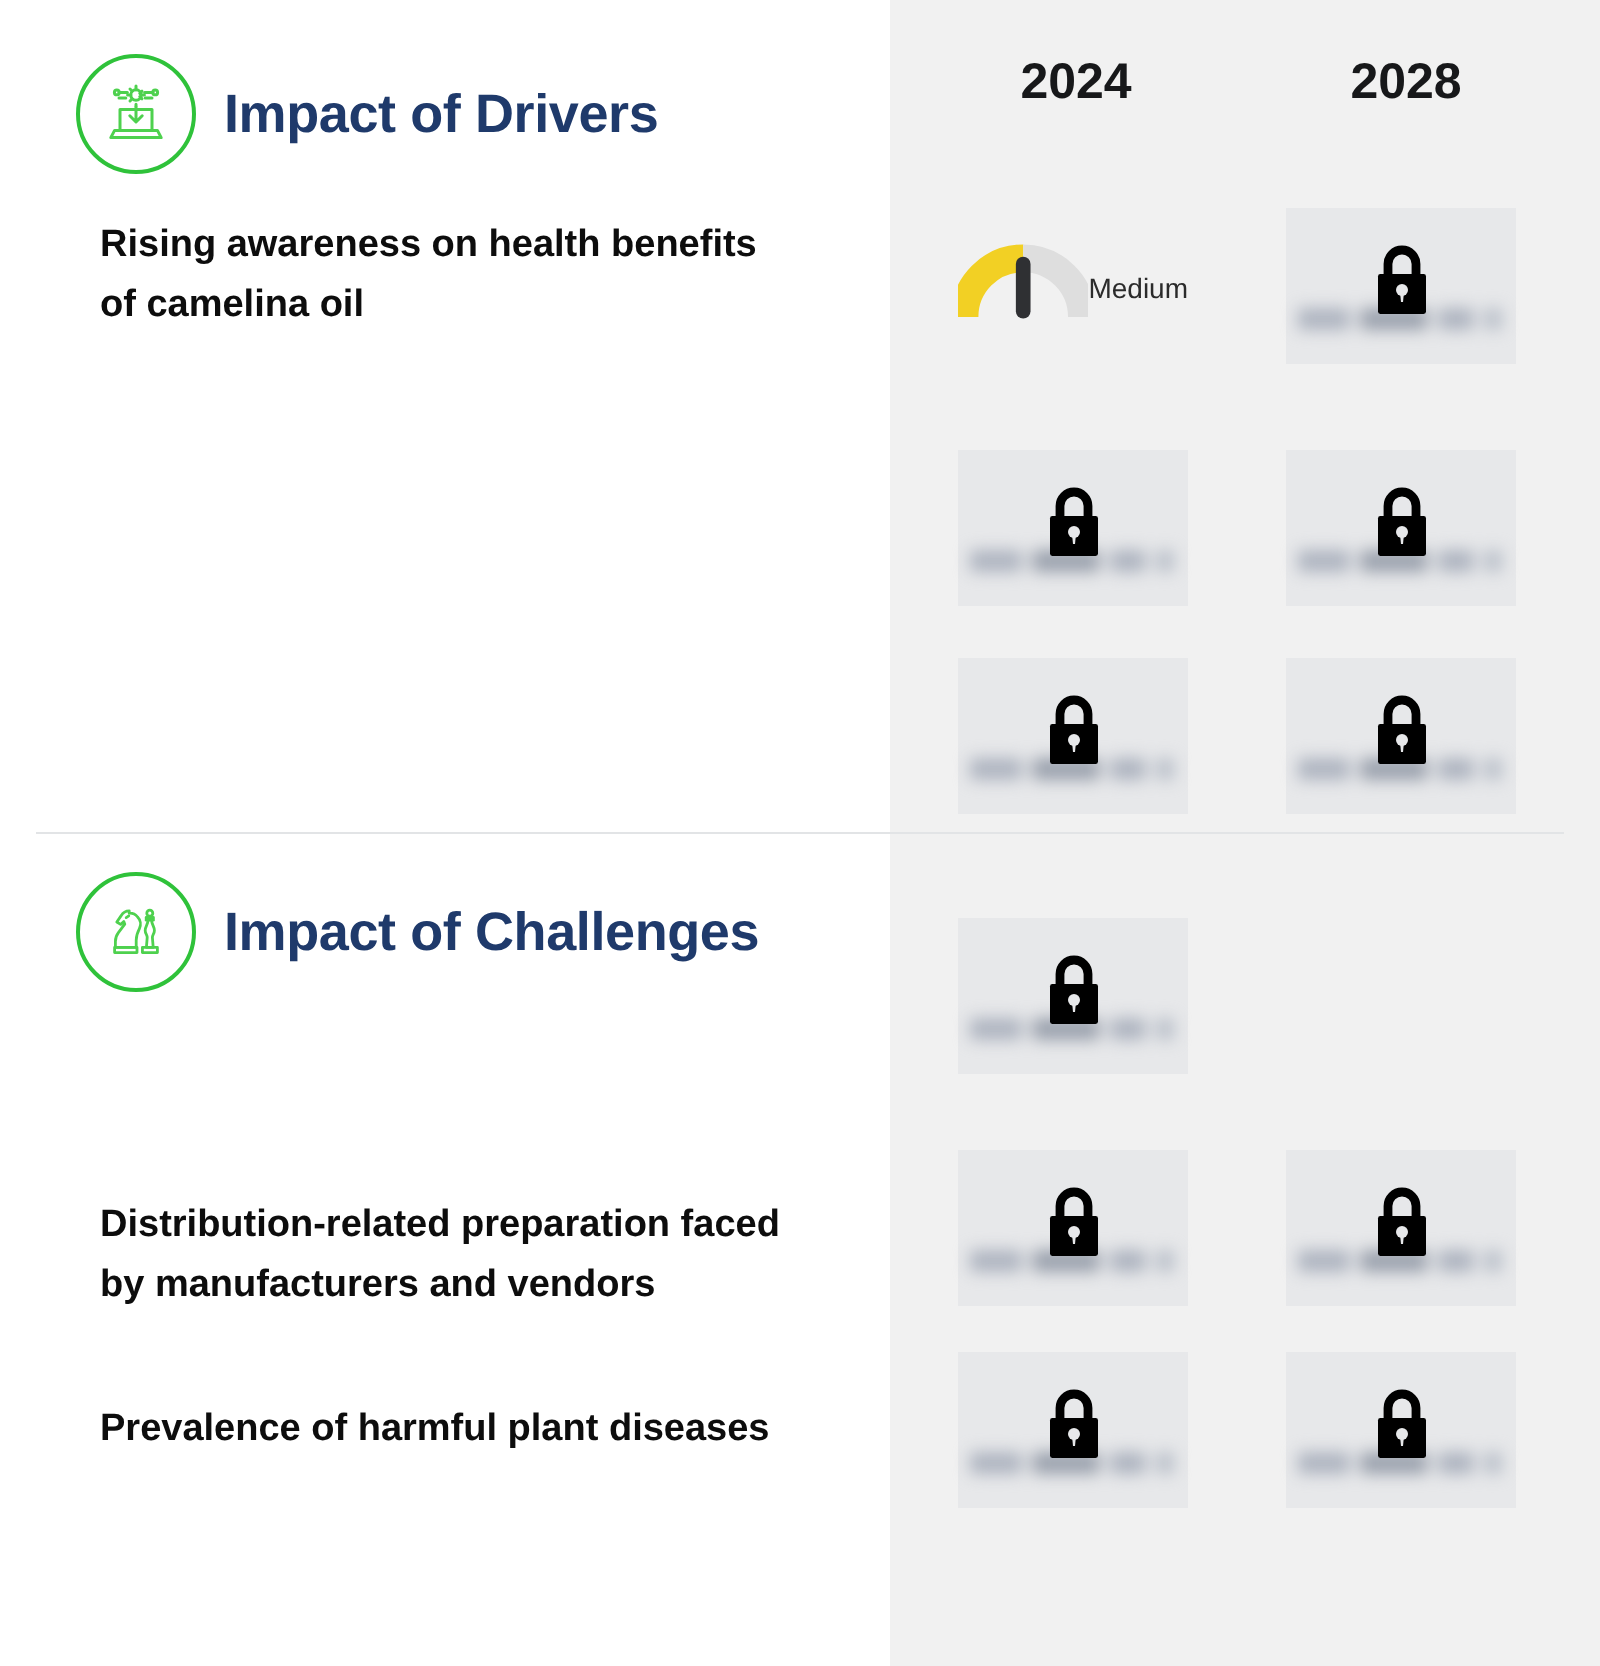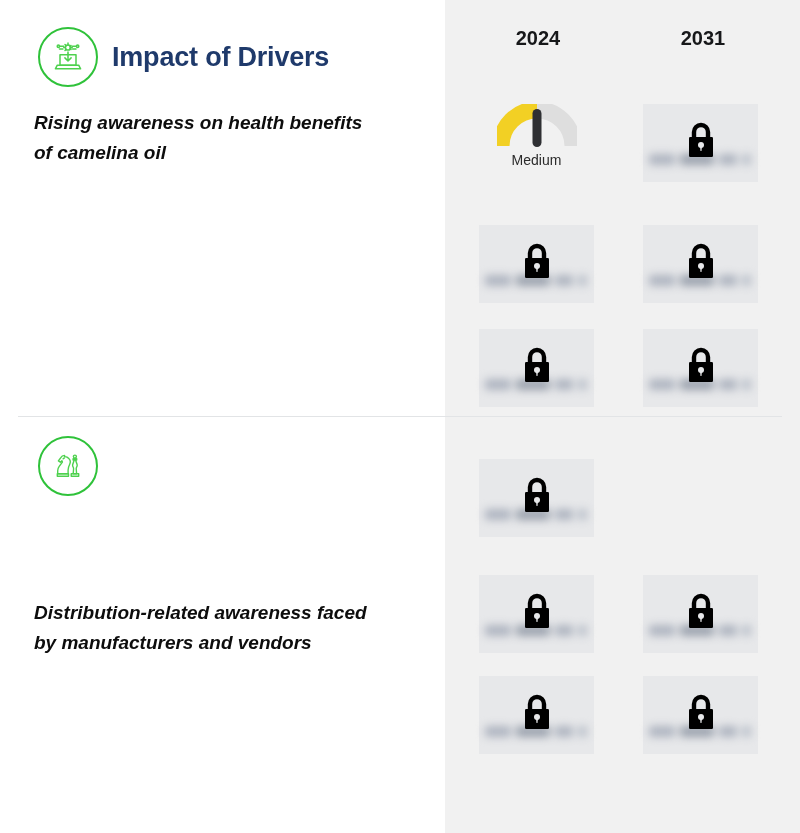--- a/index.html
+++ b/index.html
@@ -34,64 +34,64 @@
     display:flex;align-items:center;justify-content:center;
     flex:0 0 auto;
   }
   .sec-head .tt{
     margin-left:14px;
     font-size:27px;font-weight:bold;color:#1f3a6b;
     letter-spacing:-.2px;white-space:nowrap;
   }
 
   .row-label{
-    position:absolute;left:34px;width:345px;
-    font-size:19px;line-height:30px;font-weight:bold;color:#0d0d0d;font-style:italic;
+    position:absolute;left:50px;width:345px;
+    font-size:19px;line-height:30px;font-weight:bold;color:#0d0d0d;
   }
 
   
   .col-head{
     position:absolute;top:27px;width:120px;text-align:center;
-    font-size:20px;font-weight:bold;color:#17181a;
+    font-size:25px;font-weight:bold;color:#17181a;
   }
 
   
   .cell{position:absolute;width:115px;height:78px;}
 
   .lock-cell{background:#e7e8ea;display:block;}
   .lock-cell .blurtext{
     position:absolute;left:6px;right:6px;top:44px;height:22px;
     filter:blur(4px);
     display:flex;gap:5px;align-items:center;
   }
   .lock-cell .blurtext i{
     display:block;height:11px;border-radius:2px;background:#aeb4c0;
   }
   .lock-cell .blurtext i.a{width:26px;}
   .lock-cell .blurtext i.b{width:34px;background:#9aa1ad;}
   .lock-cell .blurtext i.c{width:18px;}
   .lock-cell .blurtext i.d{width:9px;background:#b9bfc9;}
   .lock-cell svg{position:absolute;left:50%;top:16px;transform:translateX(-50%);}
 
-  .gauge-cell{display:flex;flex-direction:column;align-items:center;text-align:center;}
+  .gauge-cell{display:flex;flex-direction:row;align-items:center;text-align:center;}
   .gauge-cell .cap{
     font-size:14px;color:#2b2b2b;margin-top:2px;
     font-family:"Liberation Sans","DejaVu Sans",sans-serif;
   }
 </style>
 </head>
 <body>
 
 <div class="page">
 
   <div class="grid-panel"></div>
   <div class="divider"></div>
 
   <div class="col-head" style="left:478px">2024</div>
-  <div class="col-head" style="left:643px">2031</div>
+  <div class="col-head" style="left:643px">2028</div>
 
   <div class="left-col">
 
     <div class="sec-head" style="left:38px;top:27px;">
       <span class="ic">
         <svg width="34" height="34" viewBox="0 0 34 34" fill="none" stroke="#4ed14e" stroke-width="1.5" stroke-linecap="round" stroke-linejoin="round">
           <circle cx="17" cy="7.5" r="2.6"></circle>
           <path d="M17 4.9V3M17 12.1v1M14.4 7.5h-1.6M21.2 7.5h-1.6M15.1 5.6l-1.1-1.1M20 9.4l-1.1-1.1M15.1 9.4l-1.1 1.1M20 5.6l-1.1 1.1"></path>
           <path d="M8.5 6.2h4.2M8.5 9h3.4M21.3 6.2h4.2M21.6 9h3.4"></path>
           <circle cx="7.4" cy="6.2" r="1.2"></circle>
@@ -111,23 +111,25 @@
         <svg width="34" height="34" viewBox="0 0 34 34" fill="none" stroke="#4ed14e" stroke-width="1.4" stroke-linecap="round" stroke-linejoin="round">
           <path d="M13.6 6.4c-1.6 0-3.2 1-4 2.4l-2.2 3.2 1.9 1.2 1.6-1.5.5 1.4-3.2 4.2c-1 1.3-1.5 2.8-1.5 4.4v3h10.4v-3.6c0-2.4.8-4.2 1.6-5.8.9-1.9.6-4.3-.9-5.8a5 5 0 0 0-4.2-1.9z"></path>
           <path d="M13.4 8.9l-1.3.9"></path>
           <path d="M6.3 24.7h11.2v2.6H6.3z"></path>
           <circle cx="23.9" cy="7.6" r="1.5"></circle>
           <path d="M22.1 9.7h3.6v1.4h-3.6z"></path>
           <path d="M23 11.1c0 2.2-1.4 3.2-1.4 5.1 0 1.6 1 2.1 1 3.6l-.4 4.9h3.4l-.4-4.9c0-1.5 1-2 1-3.6 0-1.9-1.4-2.9-1.4-5.1"></path>
           <path d="M20.2 24.7h7.5v2.6h-7.5z"></path>
         </svg>
       </span>
-    </div>
-
-    <div class="row-label" style="top:598px">Distribution-related awareness faced by manufacturers and vendors</div>
+      <span class="tt">Impact of Challenges</span>
+    </div>
+
+    <div class="row-label" style="top:598px">Distribution-related preparation faced by manufacturers and vendors</div>
+    <div class="row-label" style="top:700px">Prevalence of harmful plant diseases</div>
   </div>
 
   <div class="cell gauge-cell" style="left:479px;top:104px">
     <svg width="80" height="46" viewBox="0 0 80 46">
       <path d="M4 42a36 36 0 0 1 36-36" fill="none" stroke="#F2D024" stroke-width="17"></path>
       <path d="M40 6a36 36 0 0 1 36 36" fill="none" stroke="#dedede" stroke-width="17"></path>
       <rect x="35.5" y="5" width="9" height="38" rx="4.5" fill="#2f3033"></rect>
     </svg>
     <span class="cap">Medium</span>
   </div>

